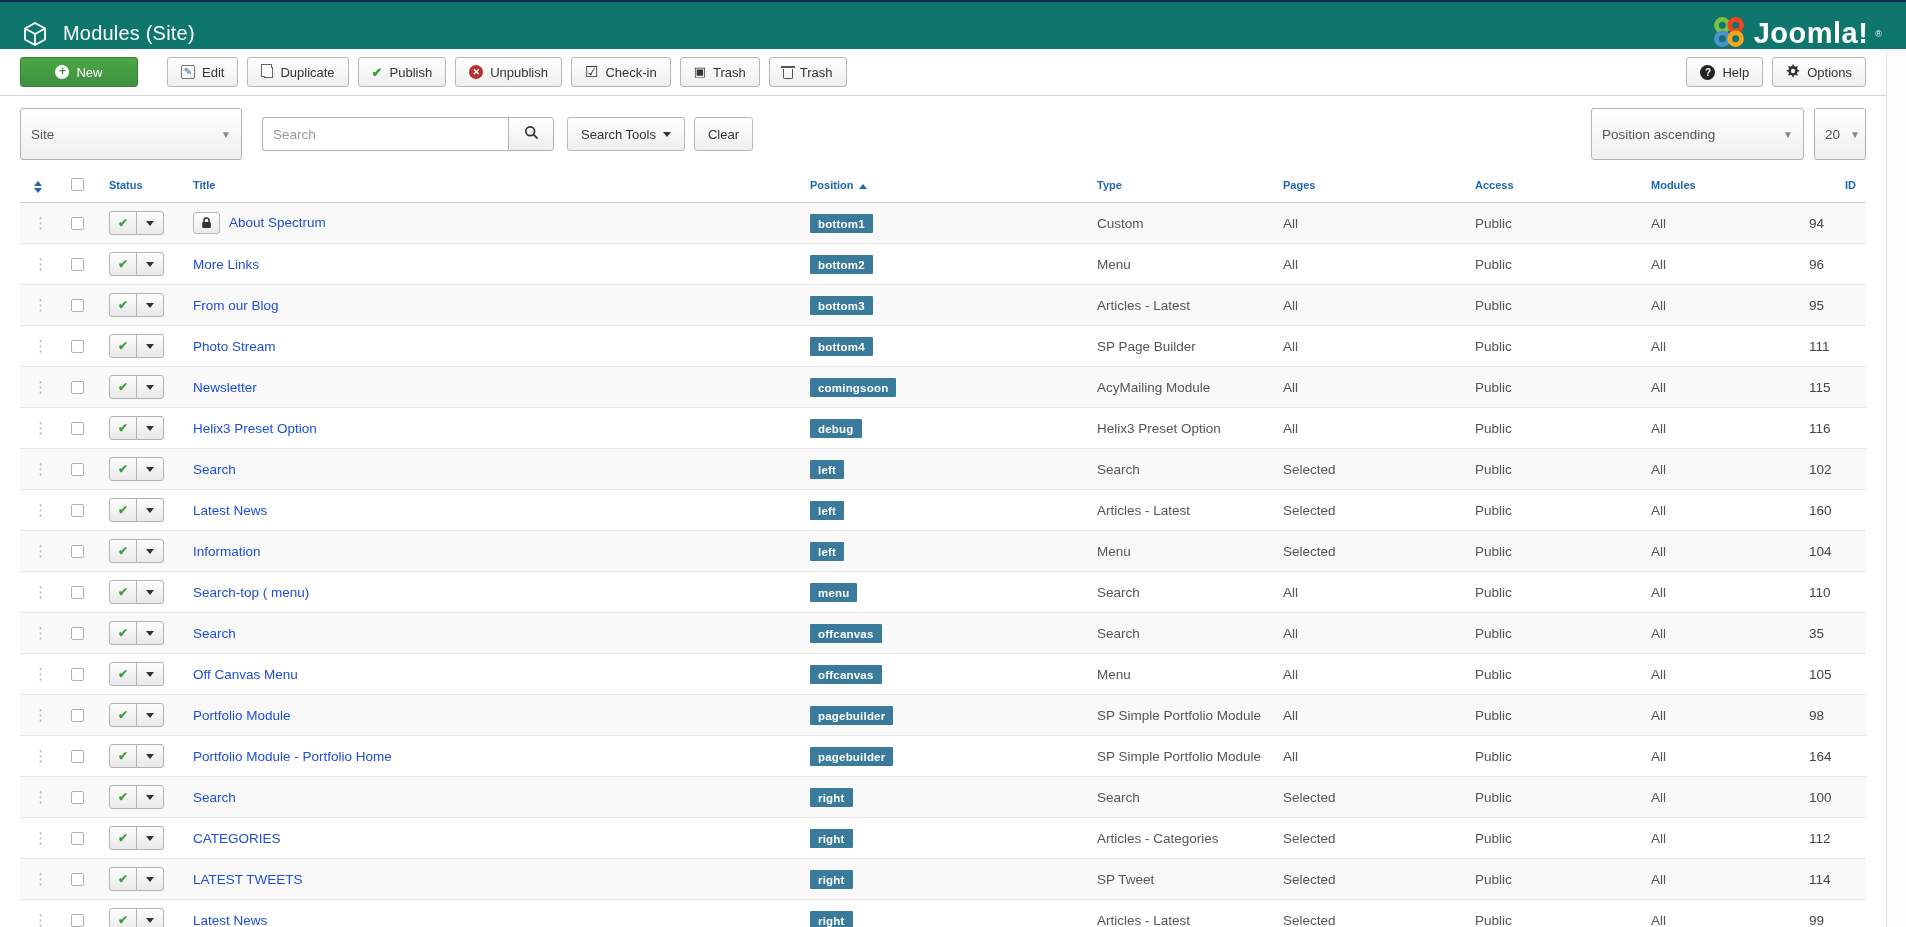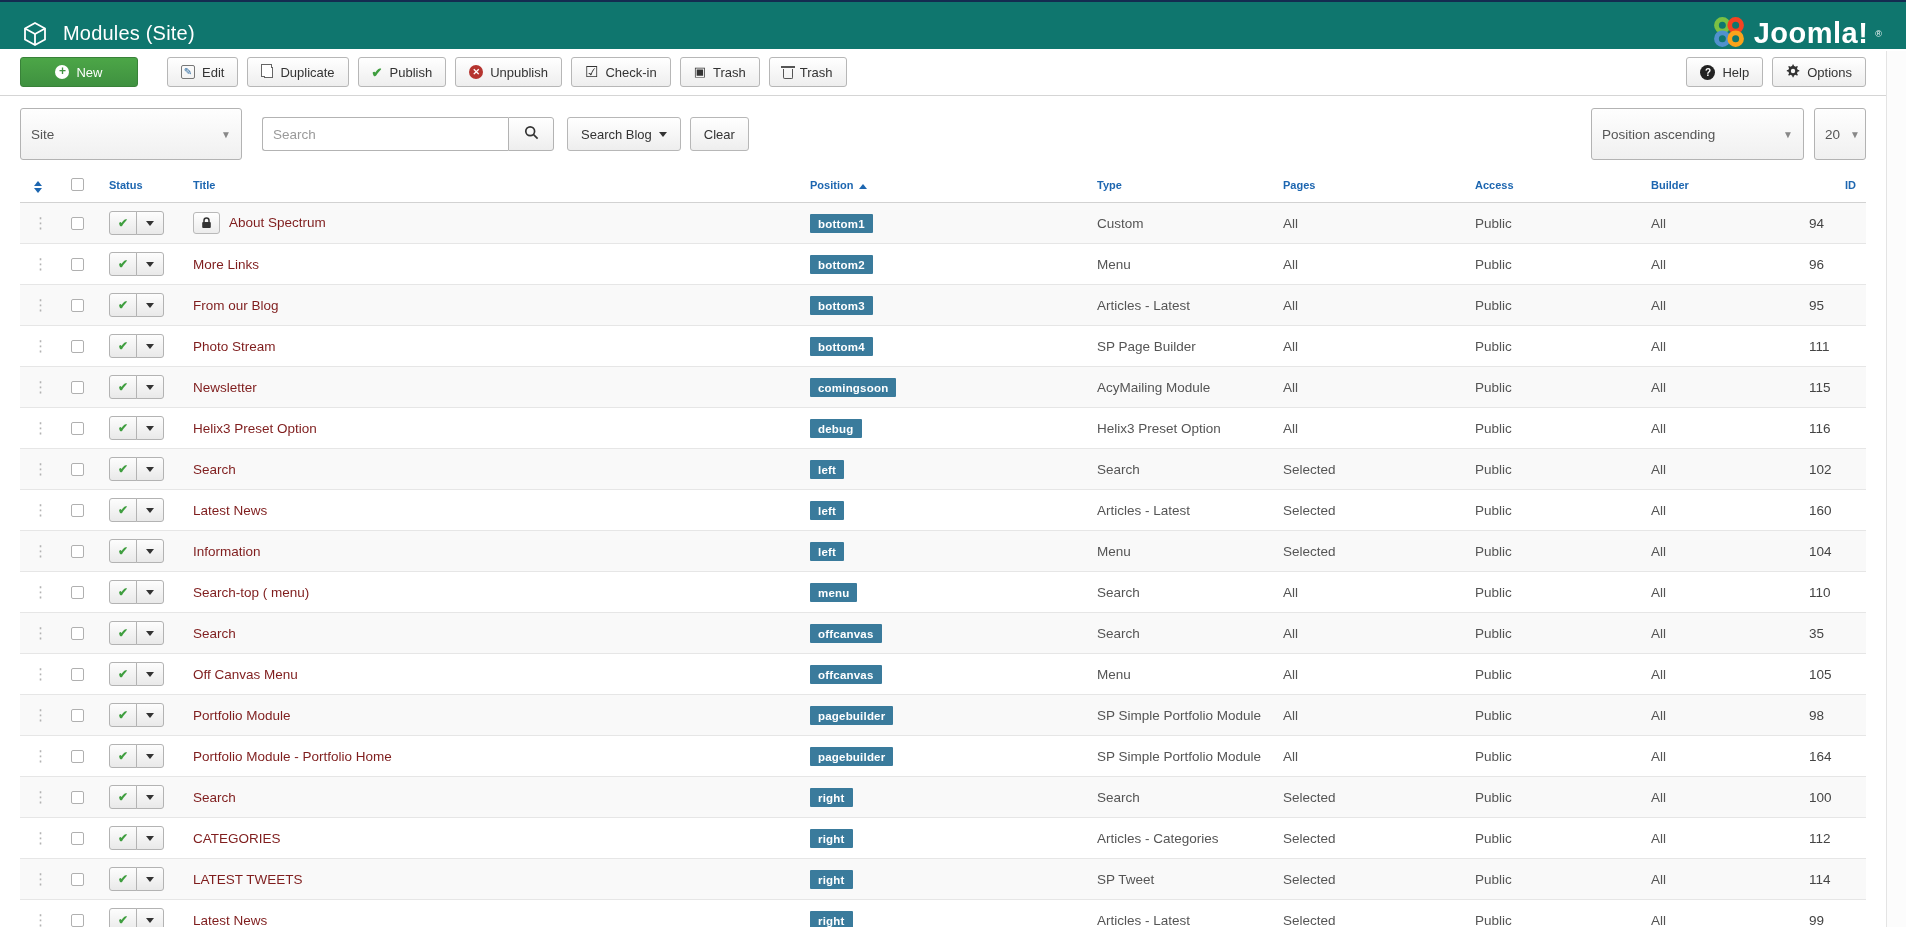--- a/index.html
+++ b/index.html
@@ -93,21 +93,21 @@
     padding:10px 5px 9px 5px; border-bottom:1px solid #d2d2d2; white-space:nowrap;
   }
   thead th.th-id { text-align:right; padding-right:10px; }
   tbody td {
     height:41px; padding:0 5px; font-size:13.5px; color:#555;
     border-bottom:1px solid #e6e6e6; white-space:nowrap; overflow:hidden;
   }
   tbody tr:nth-child(odd) { background:#f9f9f9; }
   tbody tr.faded { opacity:.5; }
   td.c-id { text-align:left; padding-right:10px; color:#444; }
-  a.title-link { color:#7f1d1d; text-decoration:none; }
+  a.title-link { color:#1d4ed8; text-decoration:none; }
   .badge {
     display:inline-block; background:#3a7b9c; color:#fff; font-size:11.5px; font-weight:700;
     padding:4px 8px 3px 8px; border-radius:1px; letter-spacing:.2px;
   }
   .drag { color:#b3b3b3; font-size:15px; letter-spacing:-1px; cursor:grab; display:inline-block; padding-left:8px; }
   .cb {
     display:inline-block; width:13px; height:13px; border:1px solid #b0b0b0;
     border-radius:2px; background:#fff; vertical-align:middle;
   }
   .split { display:inline-flex; vertical-align:middle; }
@@ -225,21 +225,21 @@
       <button class="search-btn">
         <span>
           <svg width="15" height="15" viewBox="0 0 15 15" fill="none" stroke="#333" stroke-width="1.7">
             <circle cx="6.2" cy="6.2" r="4.4"></circle>
               <line x1="9.6" y1="9.6" x2="13.6" y2="13.6"></line>
           </svg>
         </span>
       </button>
     </div>
     <button class="btn btn-tools">
-      <span>Search Blog</span>
+      <span>Search Tools</span>
       <span class="caret-down" style="border-top-color:#333;"></span>
     </button>
     <button class="btn btn-clear">
       <span>Clear</span>
     </button>
   </div>
   <div class="fb-right">
     <div class="select sel-sort">
       <span>Position ascending</span>
         <span class="caret">▼</span>
@@ -271,21 +271,21 @@
               <span class="tri-up"></span>
               <span class="tri-dn"></span>
             </span></th>
         <th><span class="cb"></span></th>
         <th><span>Status</span></th>
         <th><span>Title</span></th>
         <th><span>Position</span><span class="sort-asc"></span></th>
         <th><span>Type</span></th>
         <th><span>Pages</span></th>
         <th><span>Access</span></th>
-        <th><span>Builder</span></th>
+        <th><span>Modules</span></th>
         <th class="th-id"><span>ID</span></th>
       </tr>
     </thead>
     <tbody>
         <tr>
           <td><span class="drag">⋮</span></td>
           <td><span class="cb"></span></td>
           <td><span class="split">
               <span class="seg seg-l">✔</span>
               <span class="seg seg-r">

